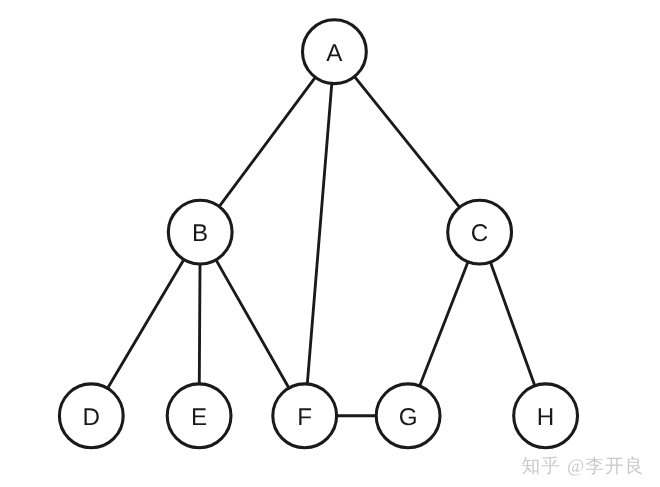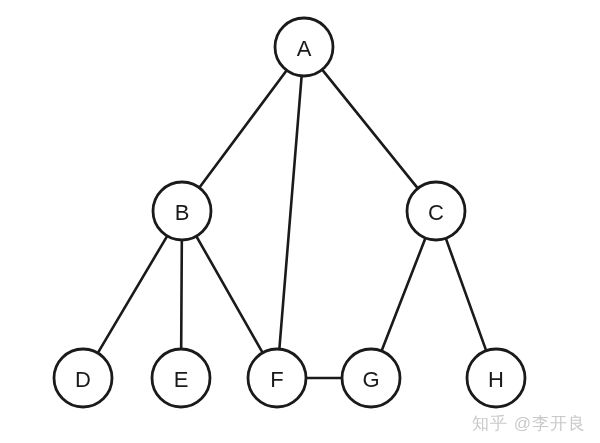--- a/index.html
+++ b/index.html
@@ -39,21 +39,21 @@
     font-family: "Liberation Sans", "DejaVu Sans", sans-serif;
     font-size: 22px;
     text-anchor: middle;
     dominant-baseline: central;
     user-select: none;
   }
   .watermark {
     position: absolute;
     right: 14px;
     bottom: 8px;
-    font-family: Liberation Sans, sans-serif;
+    font-family: Liberation Serif, serif;
     font-size: 17px;
     color: #c9c9c9;
     letter-spacing: 1px;
     white-space: nowrap;
     user-select: none;
   }
 </style>
 </head>
 <body>
 

